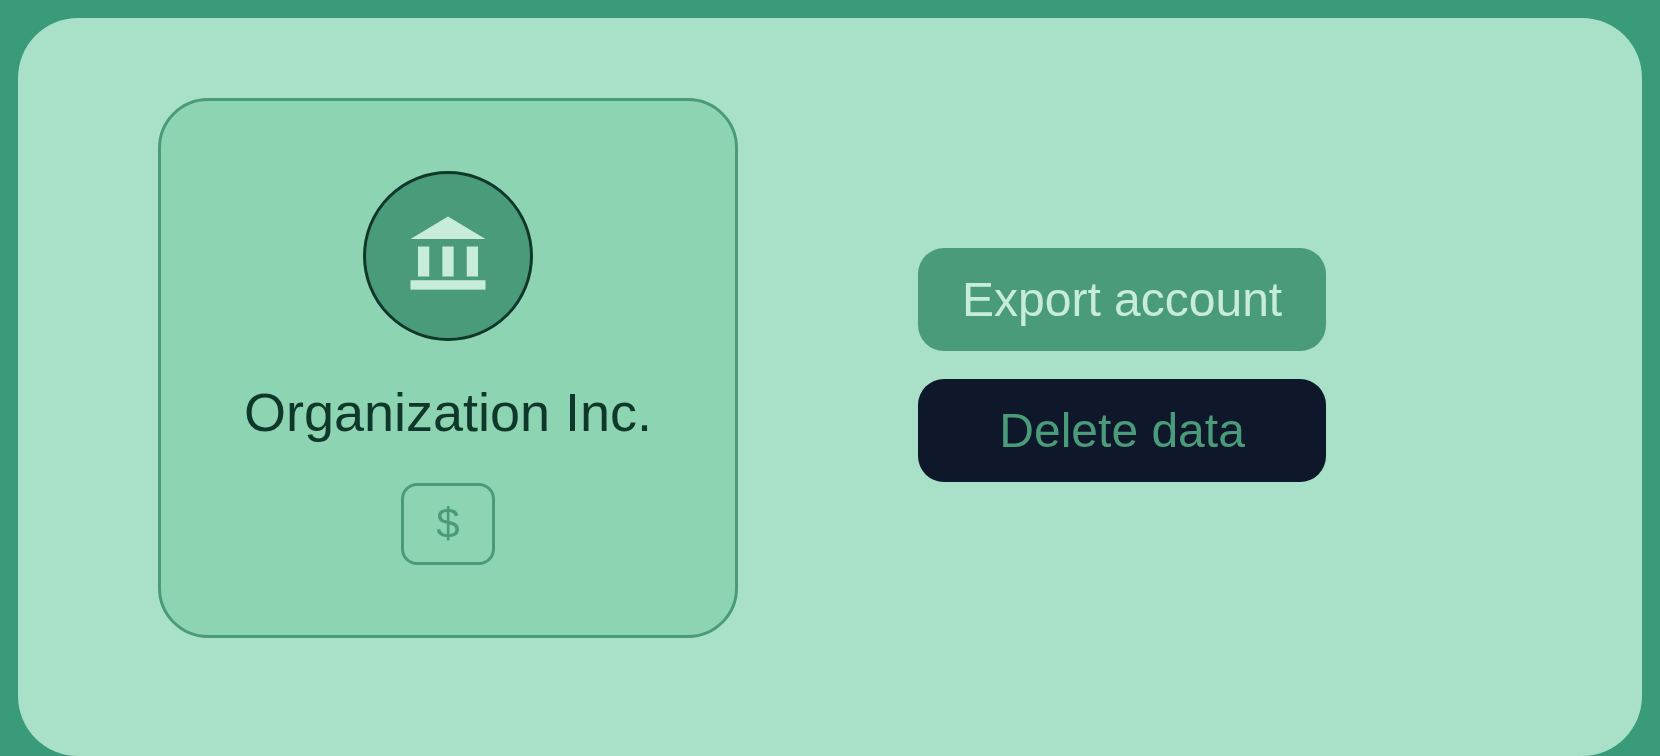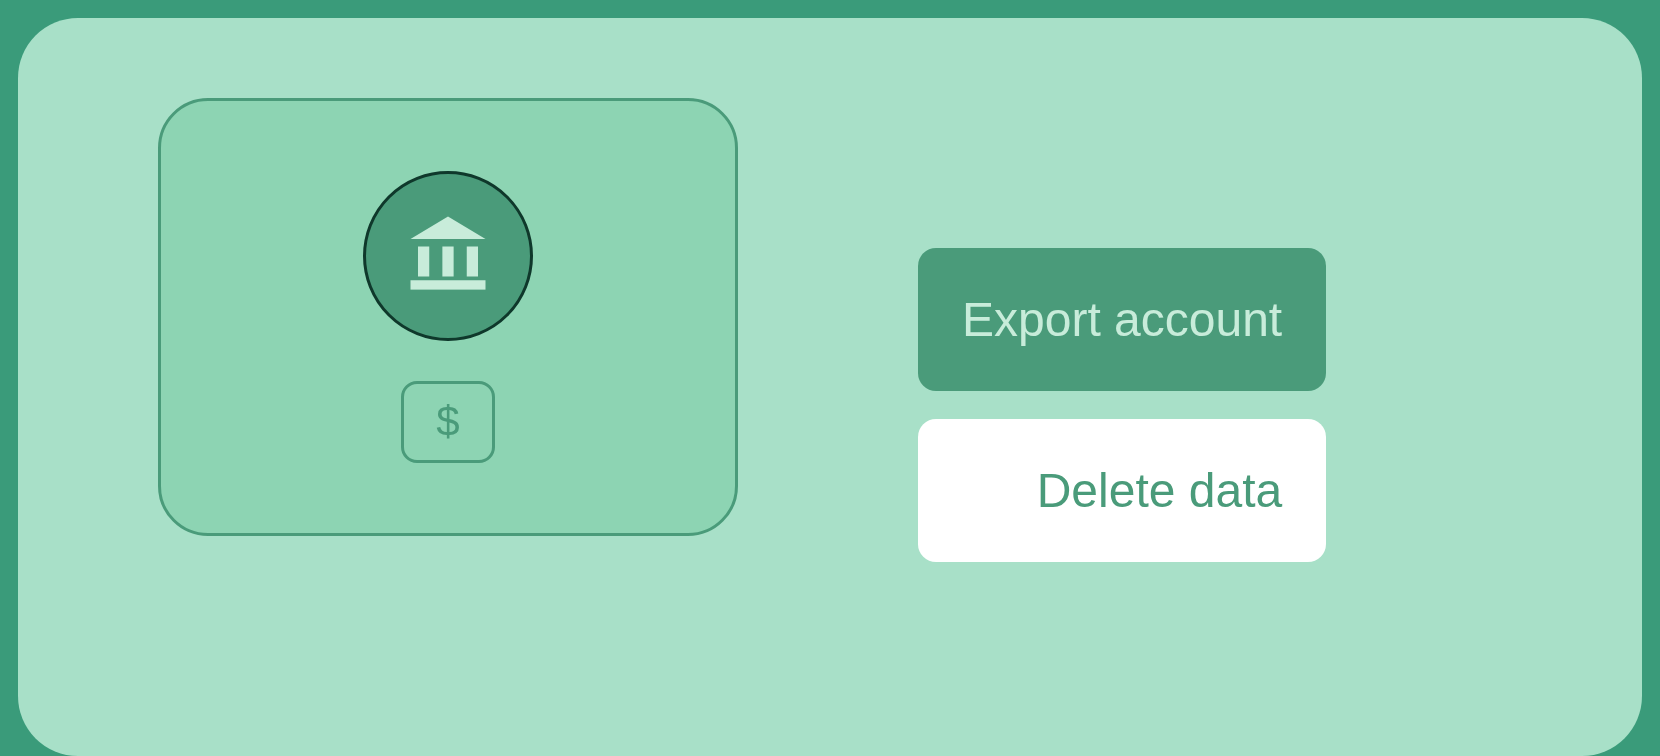--- a/index.html
+++ b/index.html
@@ -72,53 +72,54 @@
       font-weight: 500;
     }
     .actions {
       display: flex;
       flex-direction: column;
       gap: 28px;
       margin-top: 150px;
     }
     .btn {
       border: none;
-      border-radius: 18px;
-      padding: 44px 44px;
+      border-radius: 26px;
+      padding: 24px 44px;
       font-size: 48px;
       font-weight: 400;
       cursor: pointer;
-      text-align: right;
+      text-align: center;
       font-family: inherit;
     }
     .btn-primary {
       background: #4a9b7a;
       color: #c8ecda;
     }
     .btn-secondary {
-      background: #ffffff;
+      background: #0f172a;
       color: #4a9b7a;
     }
   </style>
 </head>
 <body>
 
 <div class="main-panel">
   <div class="org-card">
     <div class="icon-circle">
       <span>
         <svg viewBox="0 0 24 24" fill="none">
           <path d="M12 2 L22 8 L2 8 Z" fill="#c8ecda"></path>
           <rect x="4" y="10" width="3" height="8" fill="#c8ecda"></rect>
           <rect x="10.5" y="10" width="3" height="8" fill="#c8ecda"></rect>
           <rect x="17" y="10" width="3" height="8" fill="#c8ecda"></rect>
           <rect x="2" y="19" width="20" height="2.5" fill="#c8ecda"></rect>
         </svg>
       </span>
     </div>
+    <div class="org-title">Organization Inc.</div>
     <div class="badge">
       <span class="badge-icon">$</span>
     </div>
   </div>
   <div class="actions">
     <button class="btn btn-primary">Export account</button>
     <button class="btn btn-secondary">Delete data</button>
   </div>
 </div>
 

